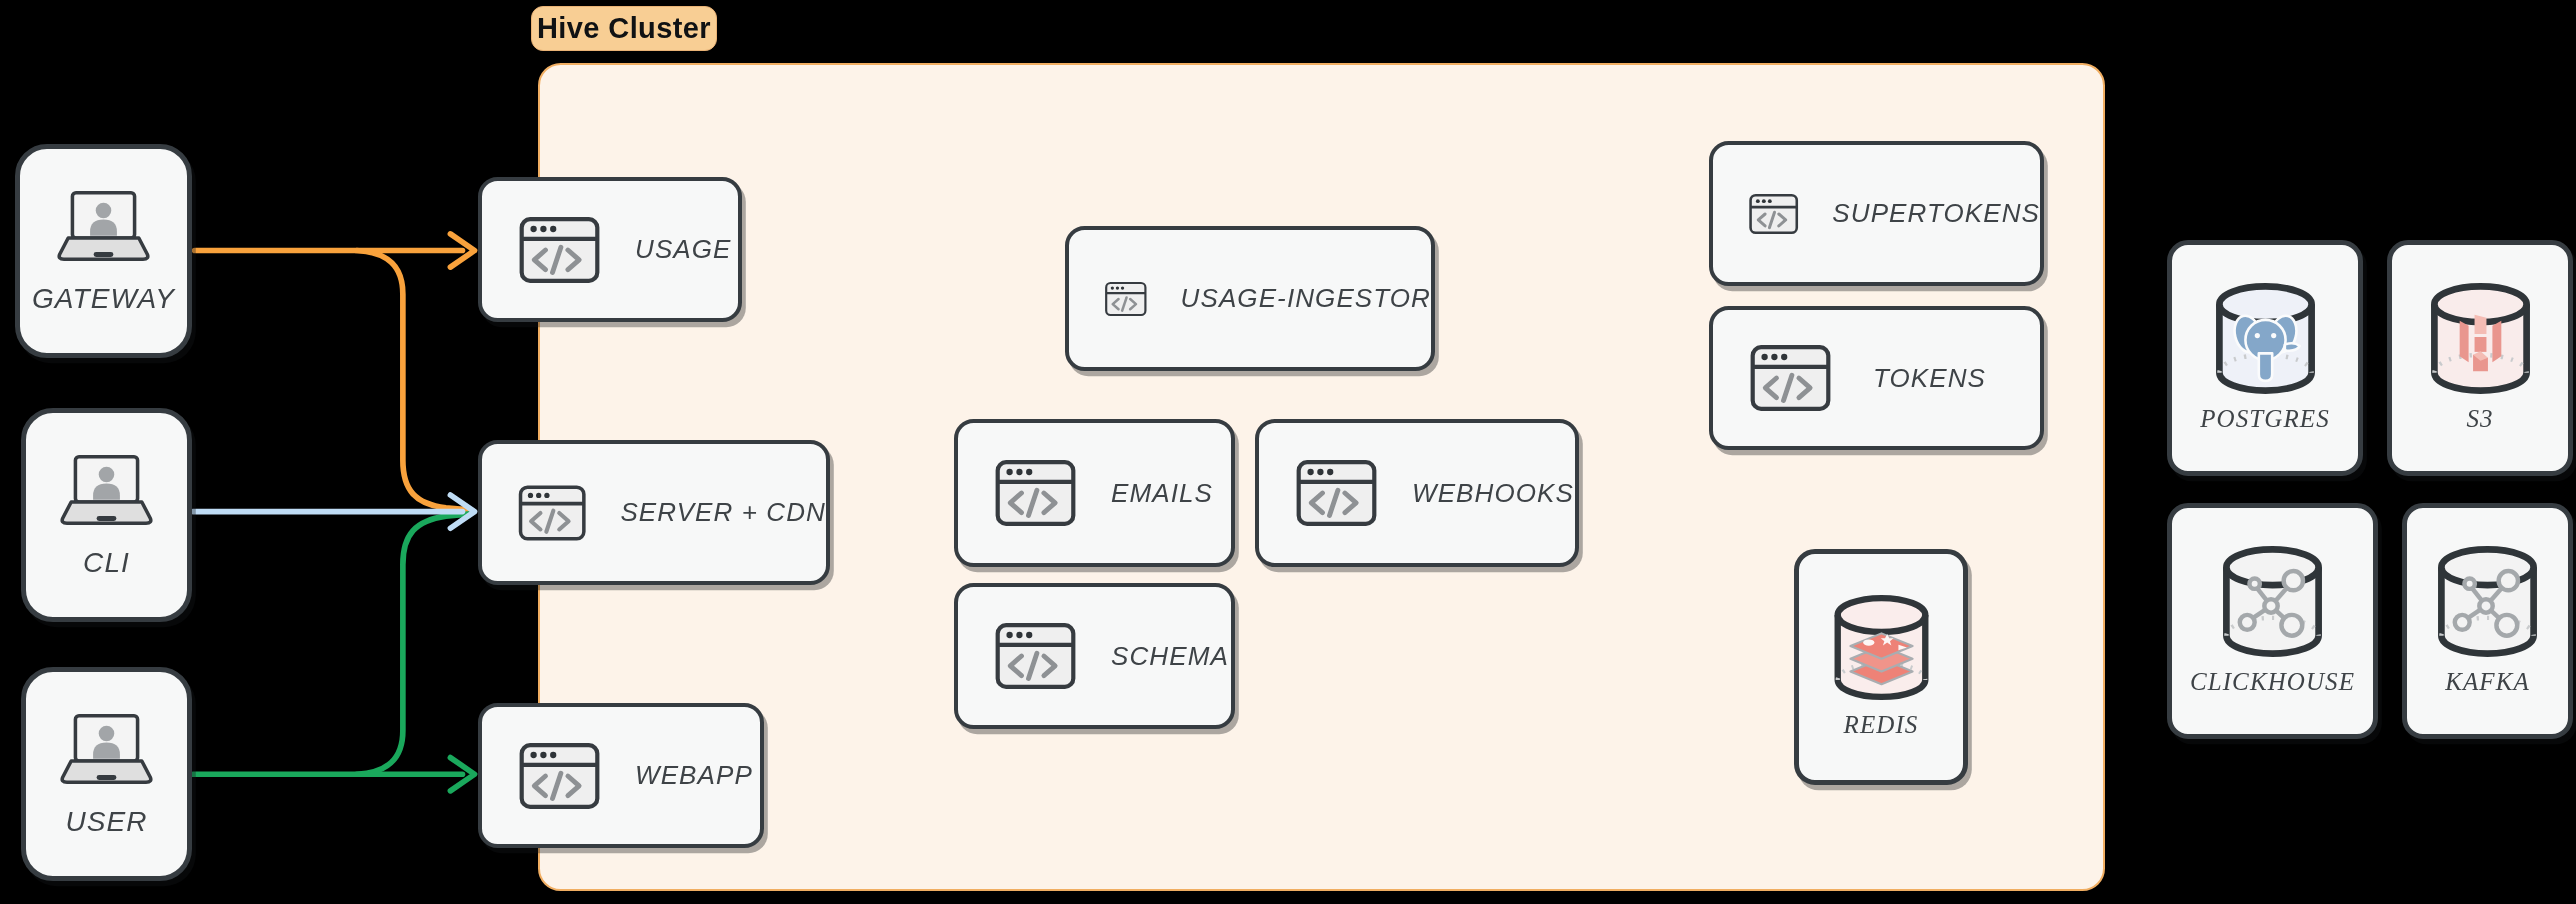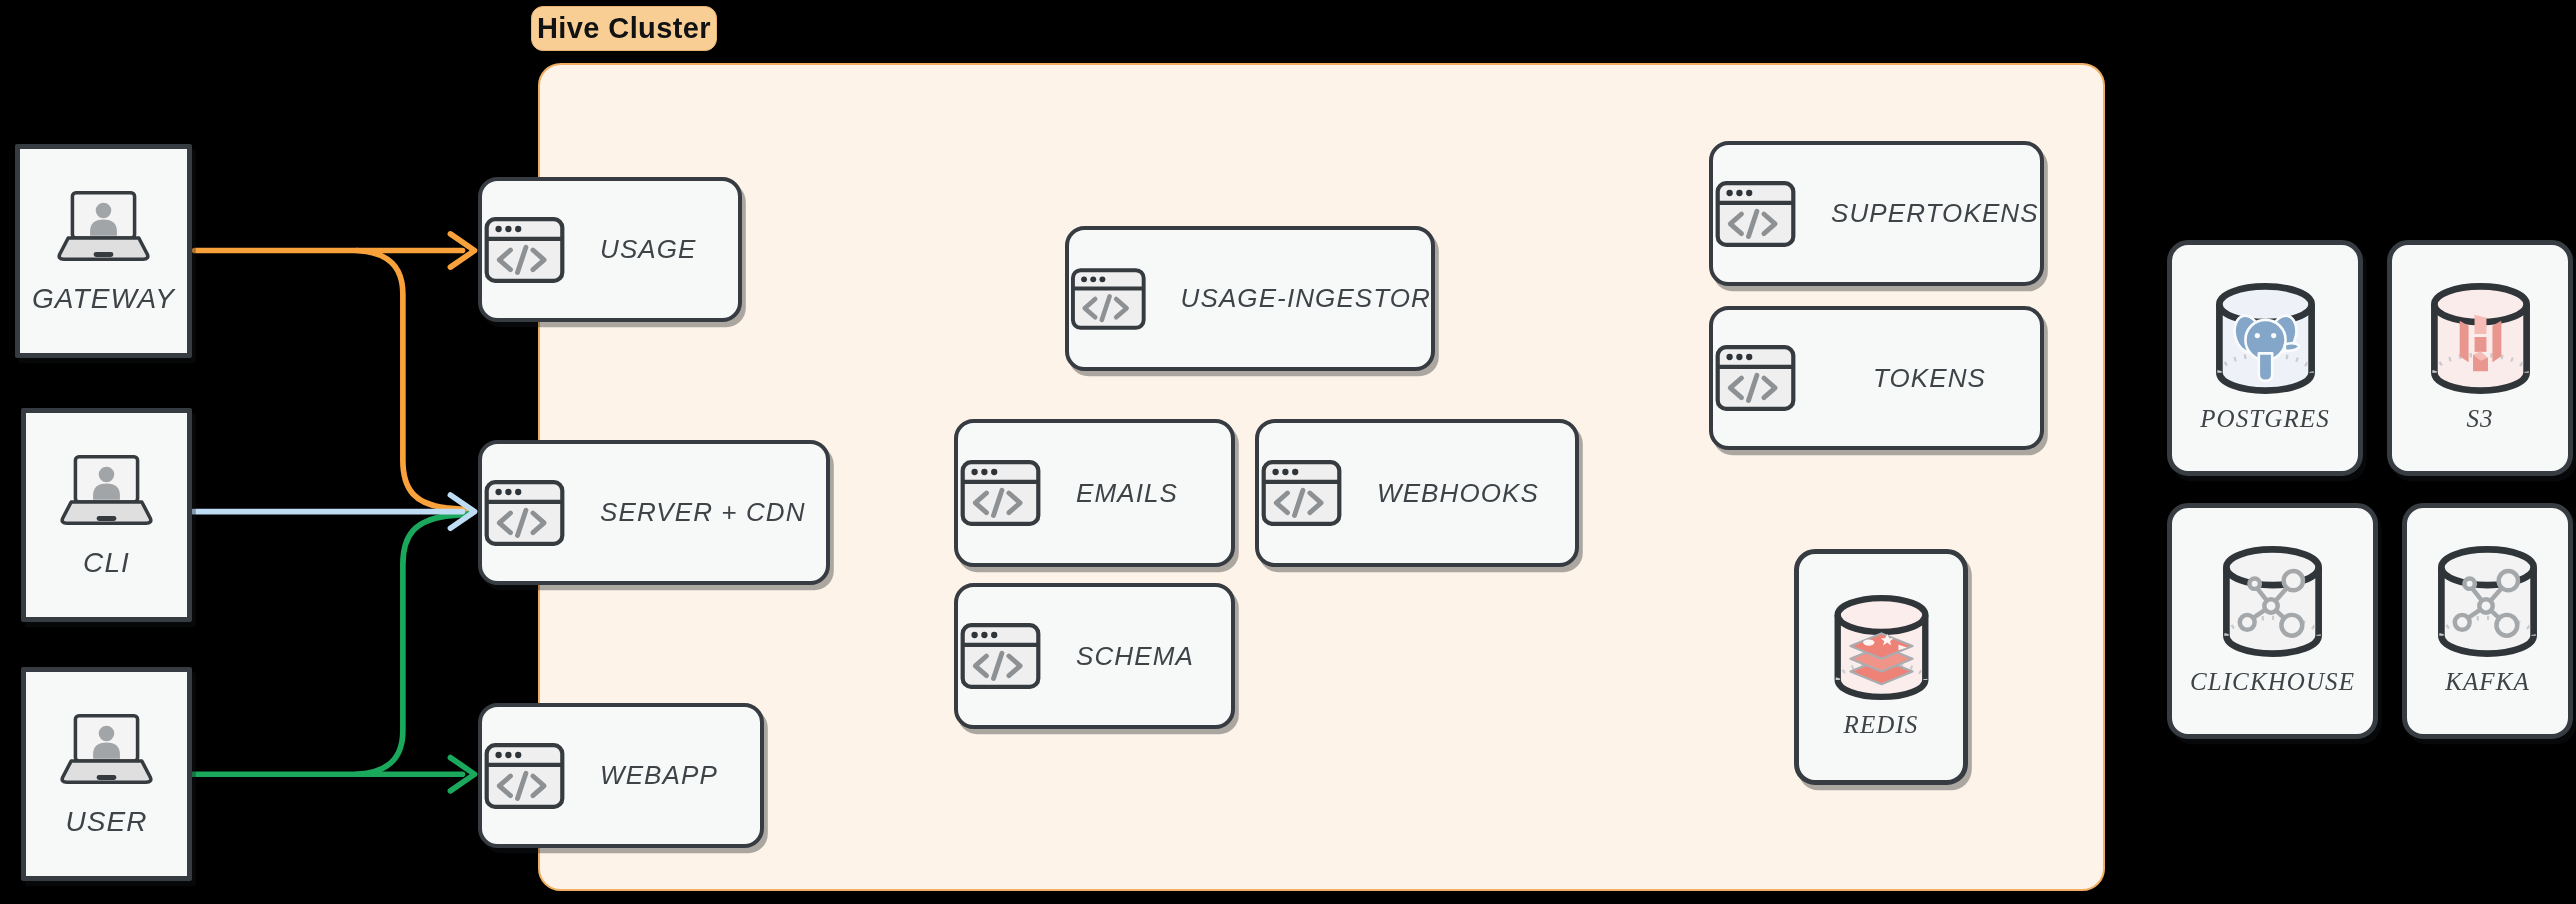--- a/index.html
+++ b/index.html
@@ -13,24 +13,24 @@
     background:#F8CE94;border:1.5px solid #E9B275;border-radius:12px;box-sizing:border-box;
     display:flex;align-items:center;justify-content:center;
     font-size:29px;font-weight:700;color:#101214;letter-spacing:0.4px;text-align:right;}
 
   
   .node{position:absolute;background:#F7F8F8;border:4.5px solid #363C41;border-radius:19.6px;
     box-sizing:border-box;display:flex;align-items:center;color:#3E4347;z-index:10;
     box-shadow:3.8px 5.3px 0 rgba(20,22,25,.35);}
   .label{font-style:italic;font-weight:500;font-size:26px;letter-spacing:1.1px;color:#3E4347;white-space:nowrap;}
 
-  .client{border-width:5.3px;border-radius:2px;flex-direction:column;justify-content:center;gap:10.6px;}
+  .client{border-width:5.3px;border-radius:32px;flex-direction:column;justify-content:center;gap:10.6px;}
   .client .label{font-size:28px;}
 
-  .service{flex-direction:row;gap:33px;}
+  .service{flex-direction:row;padding-left:35px;gap:33px;}
   .service.spread{justify-content:space-between;padding-right:54px;gap:0;}
 
   .store{border-width:5.3px;border-radius:21px;flex-direction:column;justify-content:center;gap:7.5px;padding-bottom:4.5px;font-family:Liberation Serif, serif;}
   .store .label{font-size:25px;}
 
   
   #edges{position:absolute;left:0;top:0;z-index:5;pointer-events:none;}
   #edges path,#edges polyline{fill:none;stroke-width:7.5;stroke-linecap:round;stroke-linejoin:round;}
 
   .iconsvg{display:block;}

